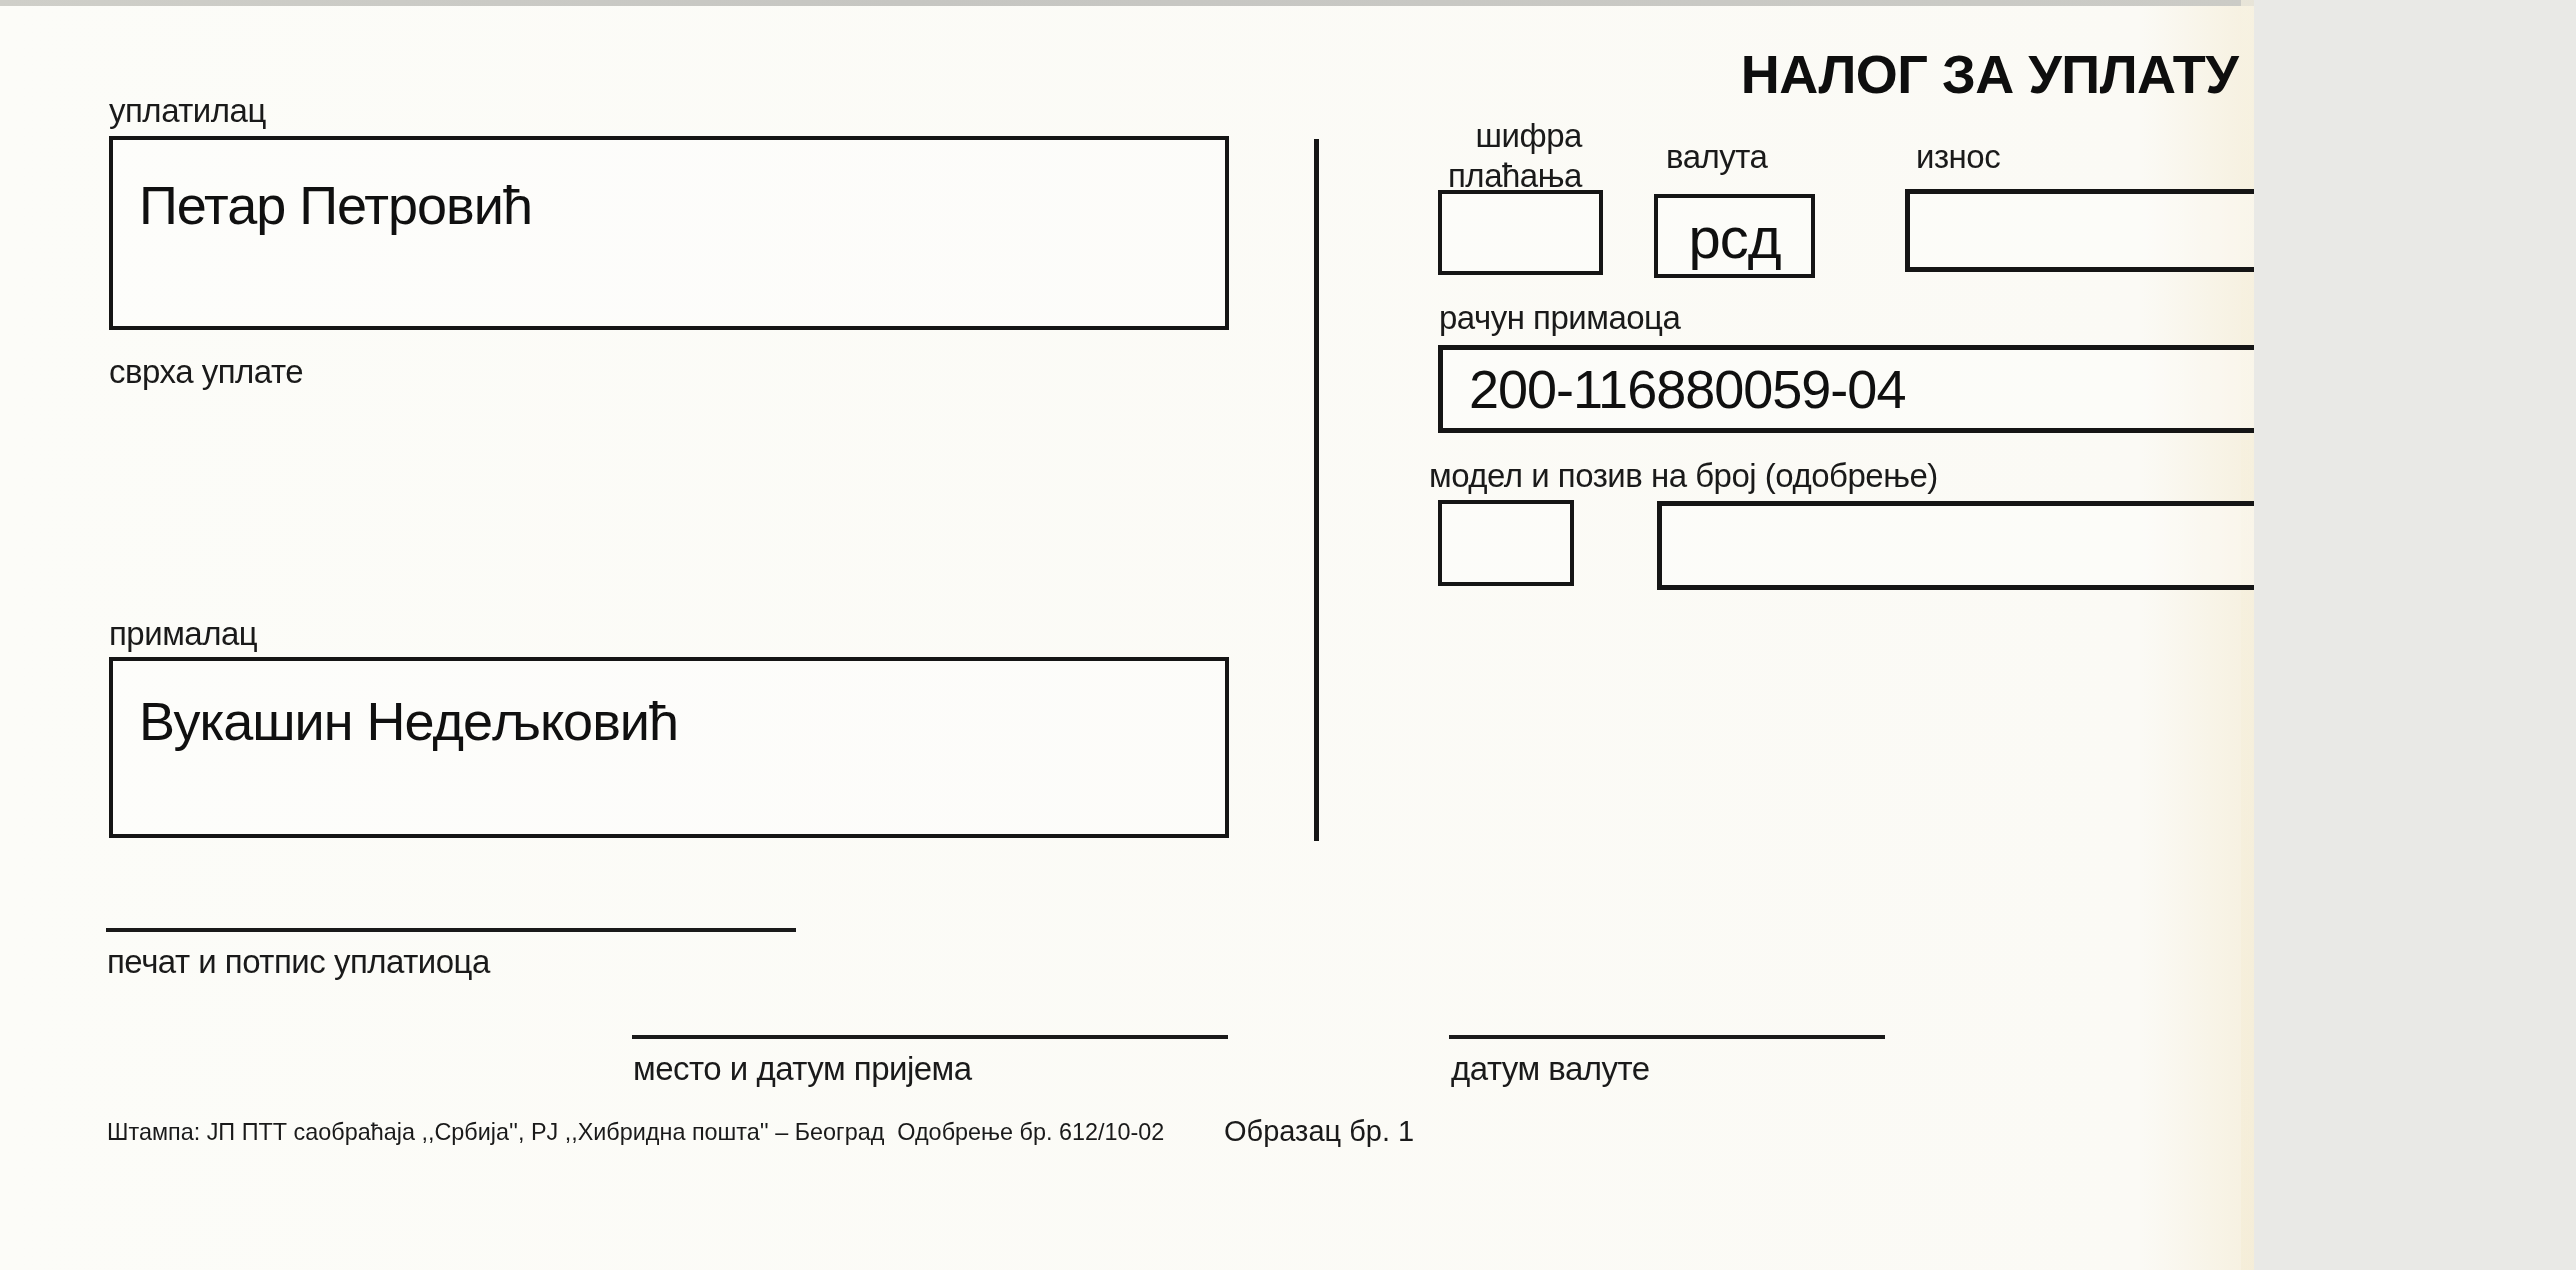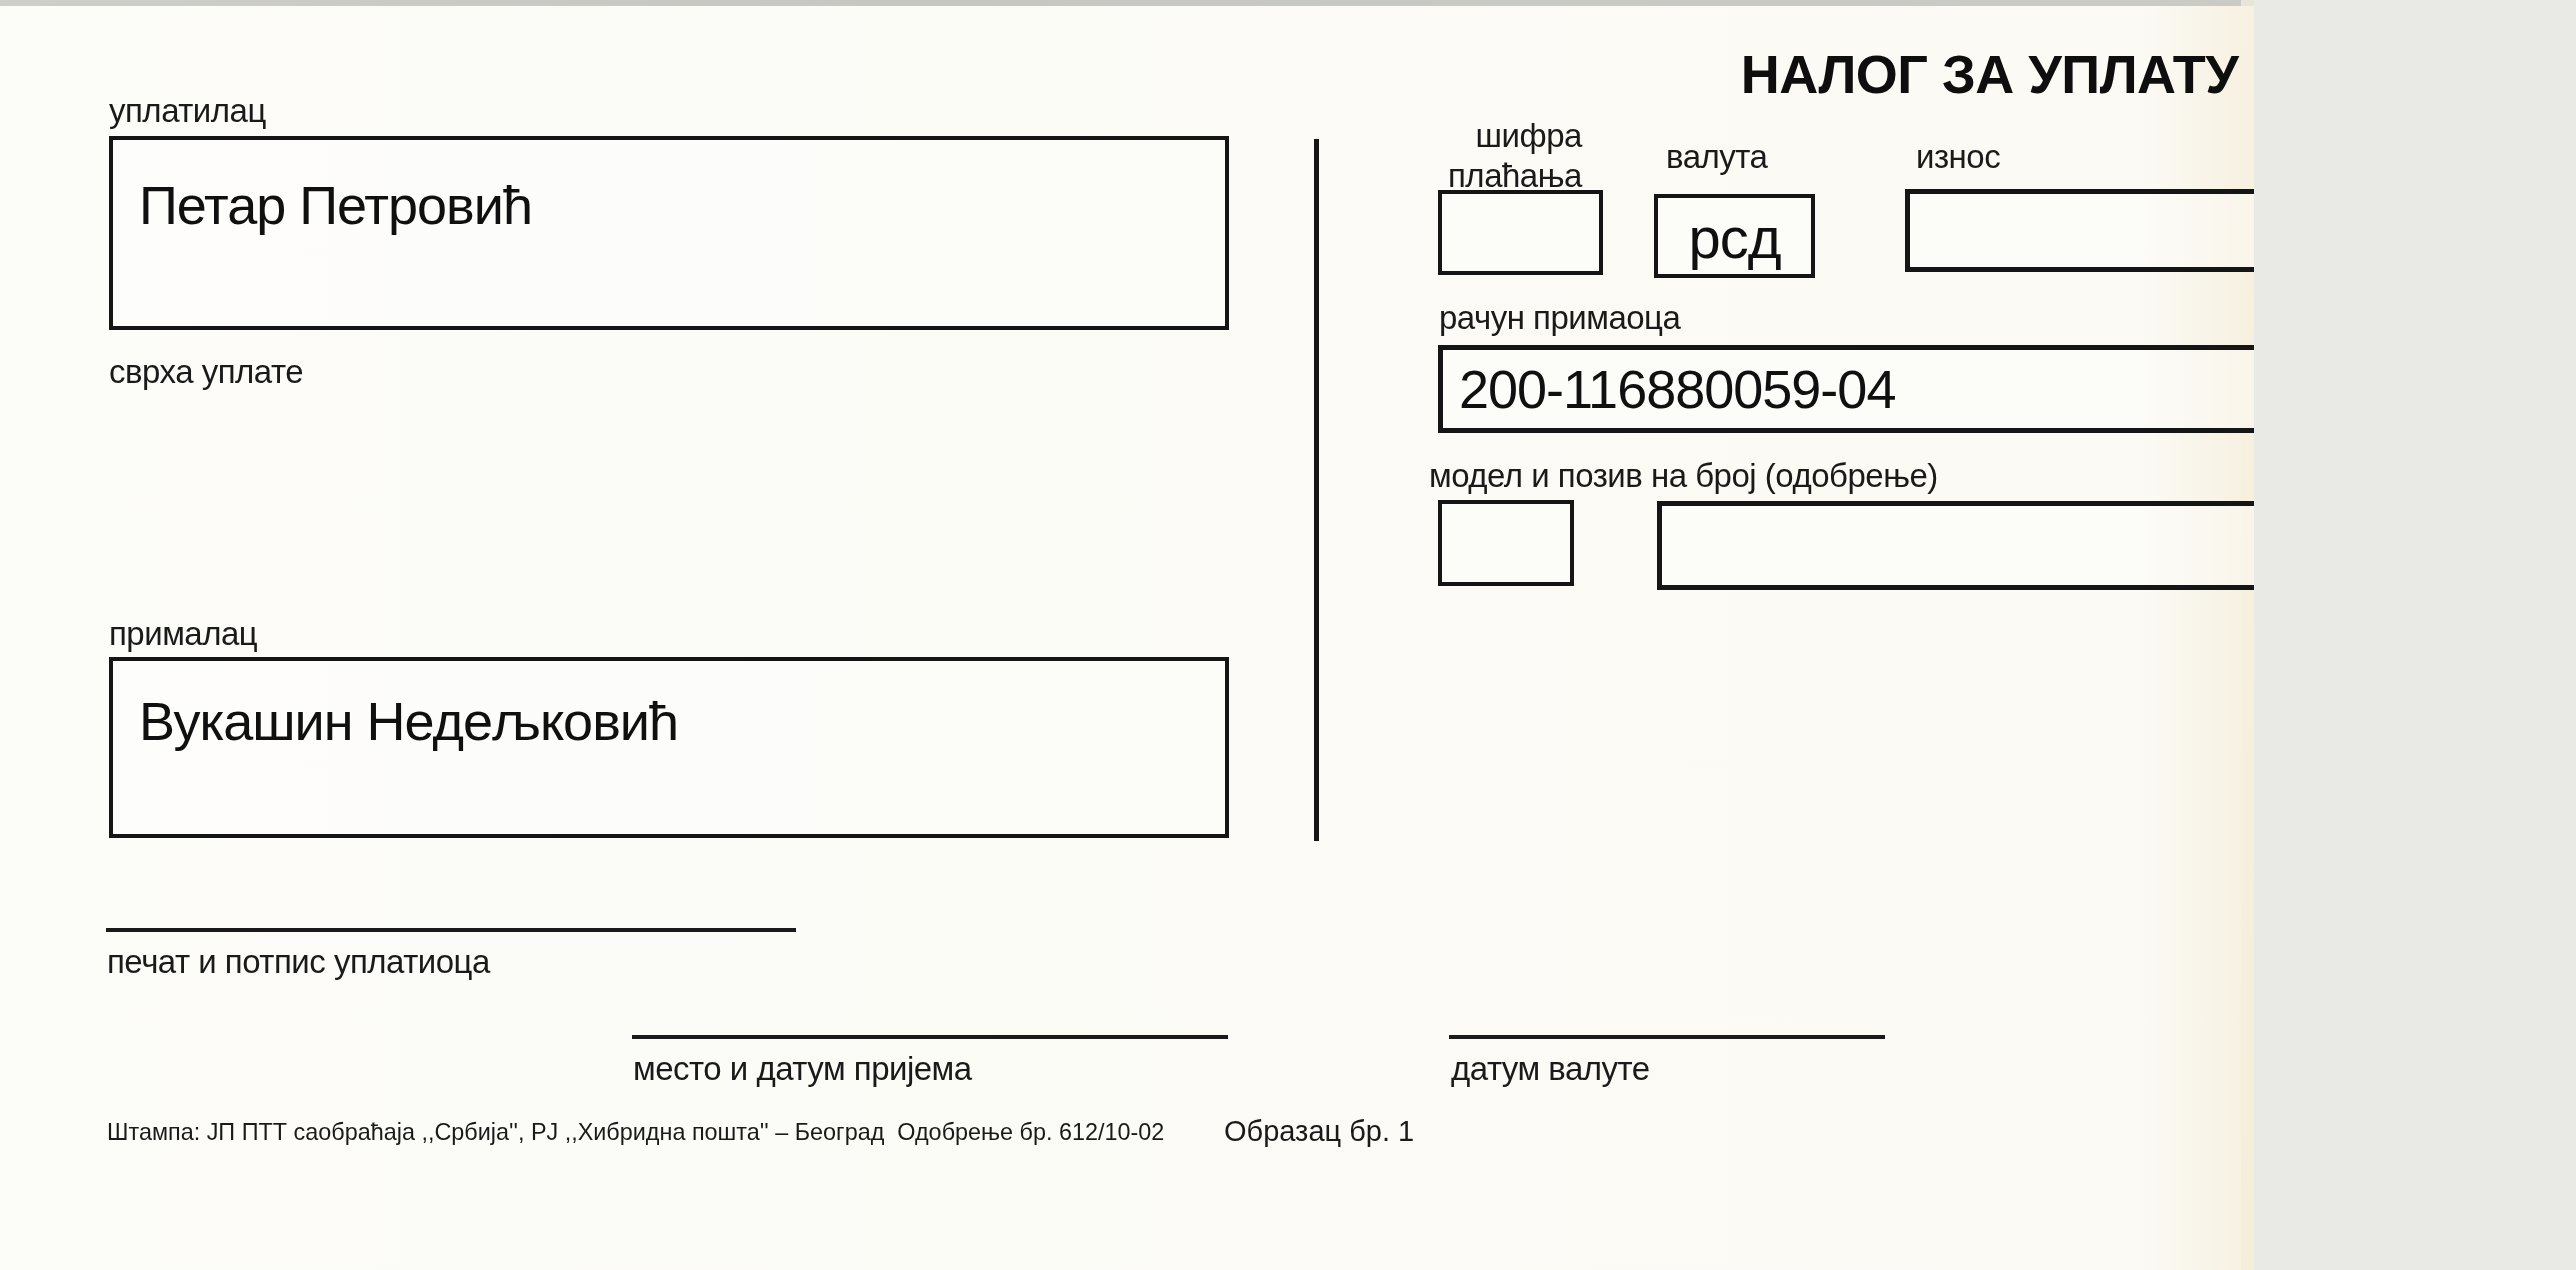--- a/index.html
+++ b/index.html
@@ -72,21 +72,21 @@
   #payer-box{left:109px;top:136px;width:1120px;height:194px;}
   #payer-box .inner{padding:24px 0 15px 26px;line-height:83px;}
   #purpose-box{left:109px;top:401px;width:1120px;height:182px;padding-top:18.7px;}
   #recipient-box{left:109px;top:657px;width:1120px;height:181px;}
   #recipient-box .inner{padding:29px 0 0 26px;}
   #code-box{left:1438px;top:190px;width:165px;height:85px;}
   #currency-box{left:1654px;top:194px;width:161px;height:84px;}
   #currency-box .value{font-size:58px;padding-top:3.1px;}
   #amount-box{left:1905px;top:189px;width:636px;height:83px;border-width:5.2px;}
   #account-box{left:1438px;top:345px;width:1105px;height:88px;border-width:5.2px;}
-  #account-box .value{padding-left:16px;}
+  #account-box .value{padding-left:26px;}
   #model-box{left:1438px;top:500px;width:136px;height:86px;}
   #reference-box{left:1657px;top:501px;width:889px;height:89px;border-width:5.2px;}
   #code-label{left:1448px;top:99px;margin-top:17px;}
   #code-label span{display:block;line-height:40px;}
   #footer-print{left:107px;top:1119px;}
   #form-number{left:1224px;top:1116px;font-size:29px;letter-spacing:0;}
   #page-number{left:2504px;top:1109px;font-size:30px;letter-spacing:0;}
 </style>
 </head>
 <body>

